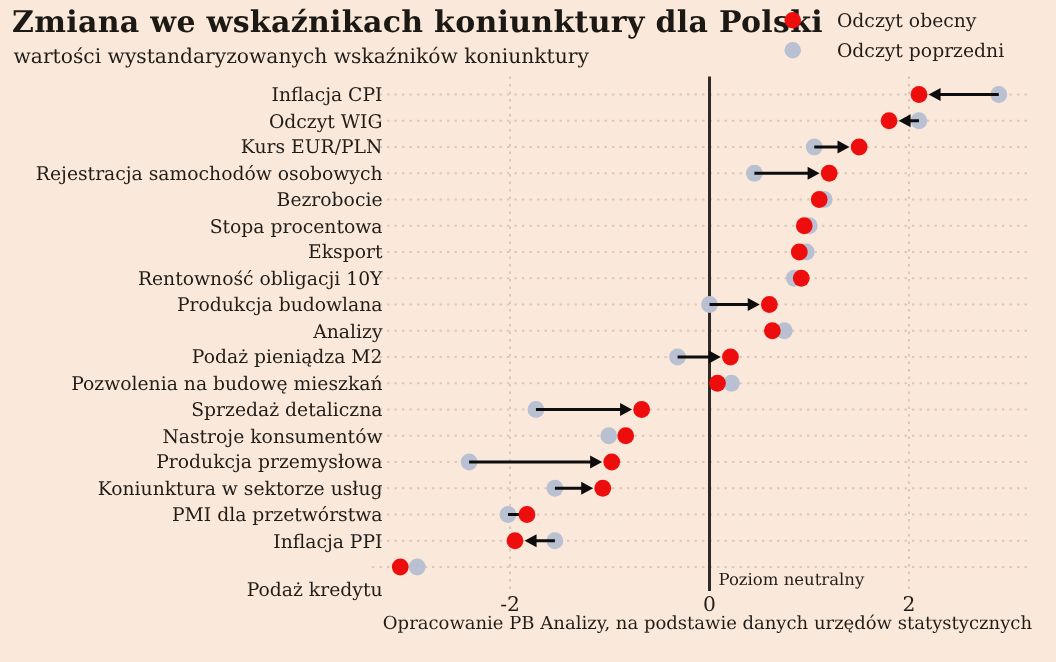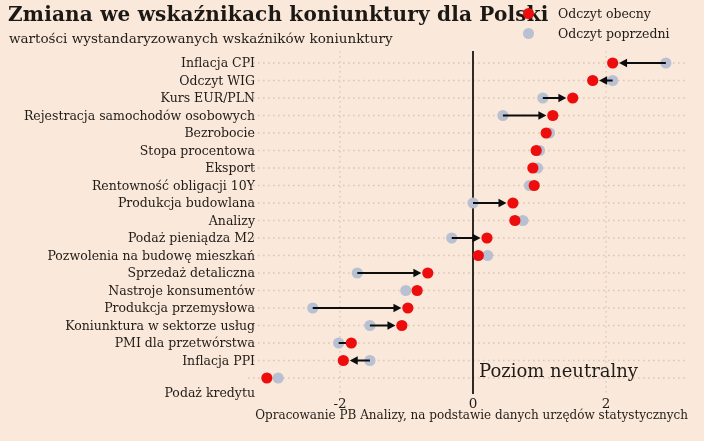--- a/index.html
+++ b/index.html
@@ -7,21 +7,21 @@
           font-family:"DejaVu Serif","Liberation Serif",serif;color:#201c18;}
   .title{position:absolute;left:8px;top:2px;margin:0;font-size:20px;font-weight:700;
          letter-spacing:.2px;white-space:nowrap;color:#1c1814;}
   .subtitle{position:absolute;left:9px;top:30px;font-size:13.5px;white-space:nowrap;}
   .legend{position:absolute;left:523px;top:3px;}
   .legend-item{display:flex;align-items:center;height:20px;gap:24px;font-size:12.5px;white-space:nowrap;}
   .legend-dot{width:11px;height:11px;border-radius:50%;flex:0 0 auto;}
   #plot{position:absolute;left:0;top:0;}
   .row-label{position:absolute;right:449px;font-size:12.5px;line-height:18px;white-space:nowrap;}
   .tick{position:absolute;top:395px;width:48px;text-align:center;font-size:13.5px;}
-  .neutral-label{position:absolute;left:479px;top:360px;font-size:18px;white-space:nowrap;}
+  .neutral-label{position:absolute;left:479px;top:380px;font-size:11px;white-space:nowrap;}
   .source{position:absolute;right:16px;top:408px;font-size:12px;white-space:nowrap;}
 </style>
 </head>
 <body>
 
 <div class="canvas">
   <h1 class="title">Zmiana we wskaźnikach koniunktury dla Polski</h1>
   <div class="subtitle">wartości wystandaryzowanych wskaźników koniunktury</div>
 
   <div class="legend">

